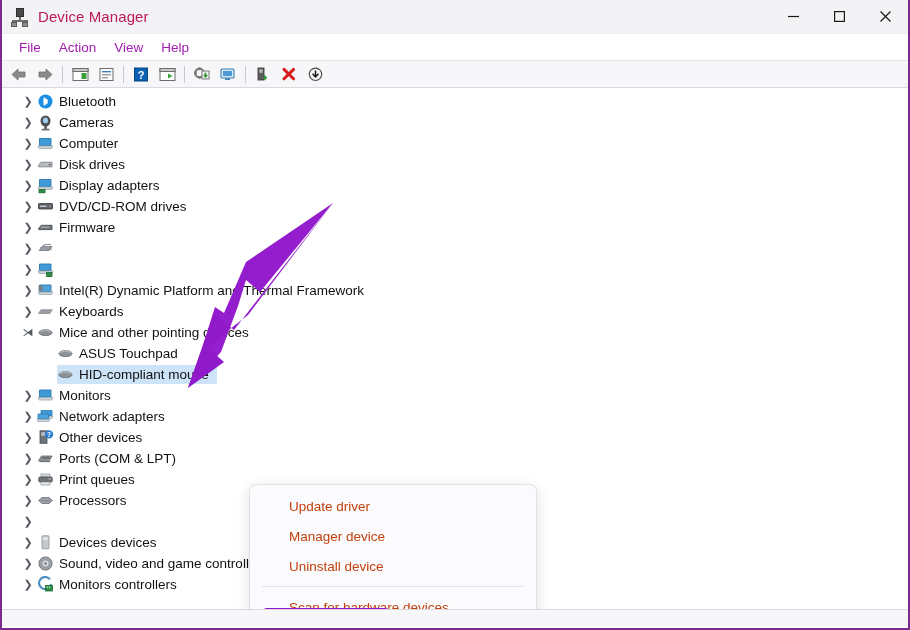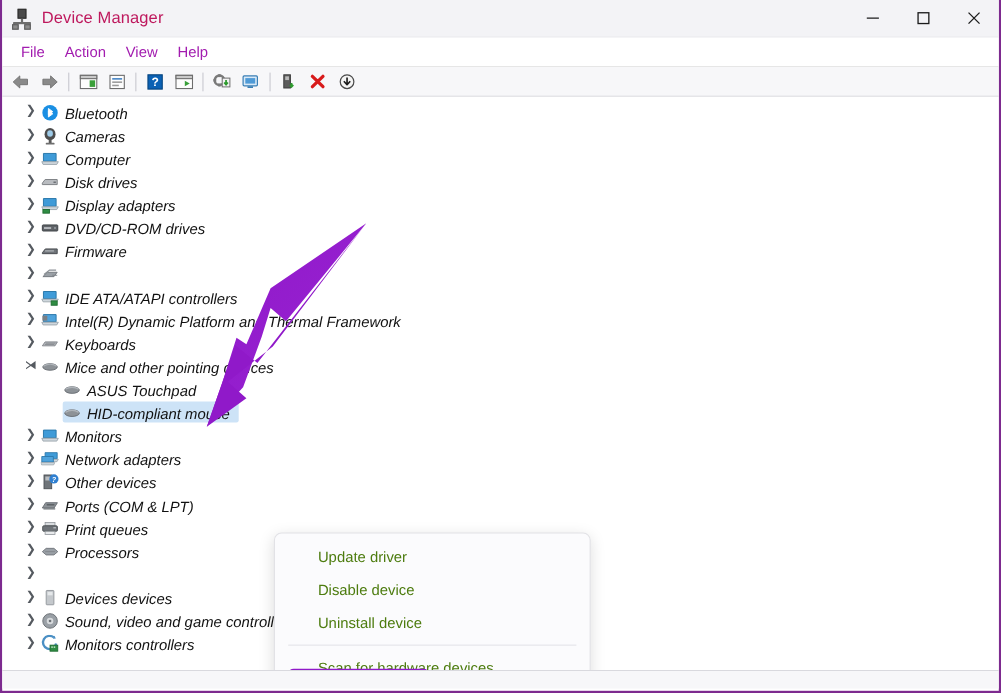--- a/index.html
+++ b/index.html
@@ -177,25 +177,24 @@
     width: 17px;
     flex: 0 0 17px;
     height: 17px;
     margin-right: 5px;
     position: relative;
   }
   .dev-icon svg { display: block; }
   .node-label { padding-right: 4px; }
   .node .sel-wrap {
     display: flex;
-    align-items: flex-end;
+    align-items: center;
     height: 19px;
     border-radius: 2px;
     padding-right: 4px;
-    font-style: italic;
   }
   .node.selected .sel-wrap {
     background: #cde3f7;
   }
   .indent-0 { padding-left: 17px; }
   .indent-1 { padding-left: 55px; }
 
   
   #ctx-menu {
     position: absolute;
@@ -208,21 +207,21 @@
     box-shadow: 0 4px 14px rgba(0,0,0,0.13);
     padding: 6px 0 8px 0;
     box-sizing: border-box;
   }
   .ctx-item {
     height: 30px;
     display: flex;
     align-items: center;
     padding-left: 39px;
     font-size: 13.5px;
-    color: #4d7c0f;
+    color: #c2410c;
     white-space: nowrap;
   }
   .ctx-sep {
     height: 1px;
     background: #e4e4e8;
     margin: 5px 12px 5px 12px;
   }
 
   
   #annot-arrow {
@@ -488,21 +487,20 @@
     <div class="node indent-0">
       <div class="chev">❯</div>
       <div class="sel-wrap">
         <div class="dev-icon">
           <svg width="17" height="17" viewBox="0 0 17 17">
               <path d="M2.5 3 L14 3 L14 9.5 L2.5 9.5 Z" fill="#3f9bd8" stroke="#2b78ab" stroke-width="0.9"></path>
               <path d="M1 10 L16 10 L14.6 12.4 L2.2 12.4 Z" fill="#cfd7dd" stroke="#98a3ab" stroke-width="0.8"></path>
               <rect x="9.5" y="11.5" width="5.5" height="4" fill="#2f8c43" stroke="#1e6b30" stroke-width="0.8"></rect>
             </svg>
         </div>
-        <span class="node-label">IDE ATA/ATAPI controllers</span>
       </div>
     </div>
 
     <div class="node indent-0">
       <div class="chev">❯</div>
       <div class="sel-wrap">
         <div class="dev-icon">
           <svg width="17" height="17" viewBox="0 0 17 17">
               <path d="M2.5 3 L14 3 L14 9.5 L2.5 9.5 Z" fill="#4fa3dc" stroke="#2b78ab" stroke-width="0.9"></path>
               <path d="M1 10 L16 10 L14.6 12.4 L2.2 12.4 Z" fill="#cfd7dd" stroke="#98a3ab" stroke-width="0.8"></path>
@@ -690,21 +688,21 @@
               <rect x="9.6" y="10.6" width="1.4" height="1.4" fill="#bfe3c6"></rect>
               <rect x="11.8" y="10.6" width="1.4" height="1.4" fill="#bfe3c6"></rect>
             </svg>
         </div>
         <span class="node-label">Monitors controllers</span>
       </div>
     </div>
 
     <div id="ctx-menu">
       <div class="ctx-item">Update driver</div>
-      <div class="ctx-item">Disable device</div>
+      <div class="ctx-item">Manager device</div>
       <div class="ctx-item">Uninstall device</div>
       <div class="ctx-sep"></div>
       <div class="ctx-item">Scan for hardware devices</div>
 
     </div>
 
     <div id="annot-rect"></div>
 
   </div>
 

